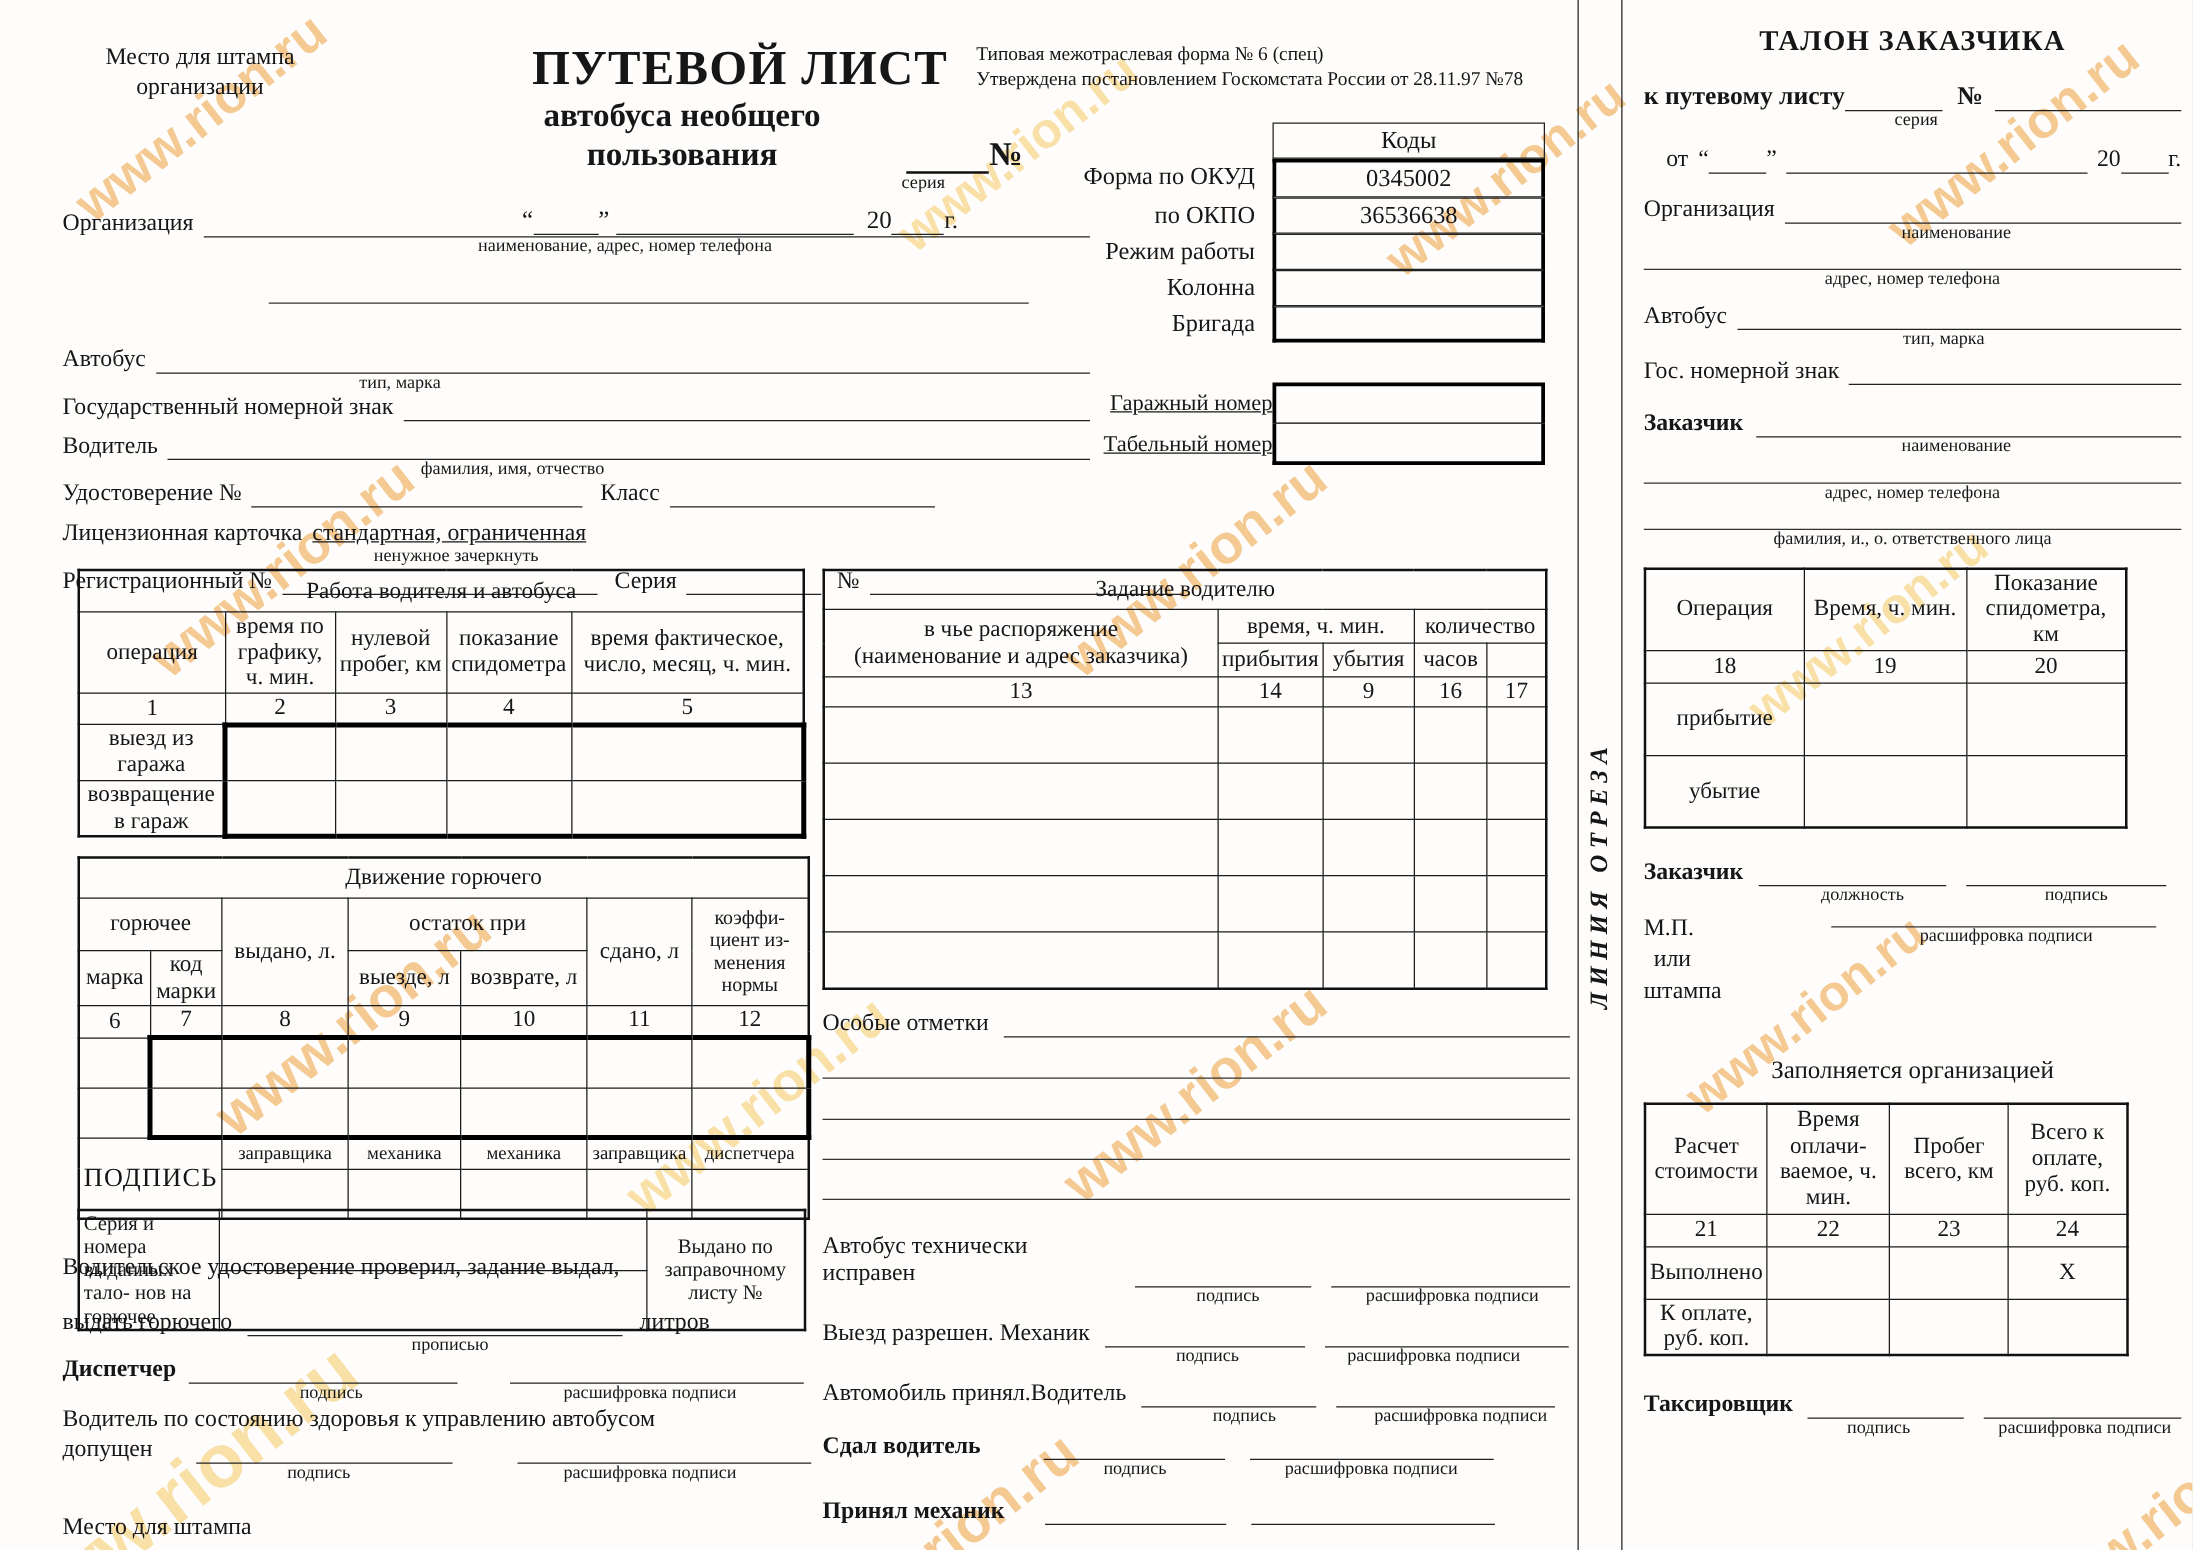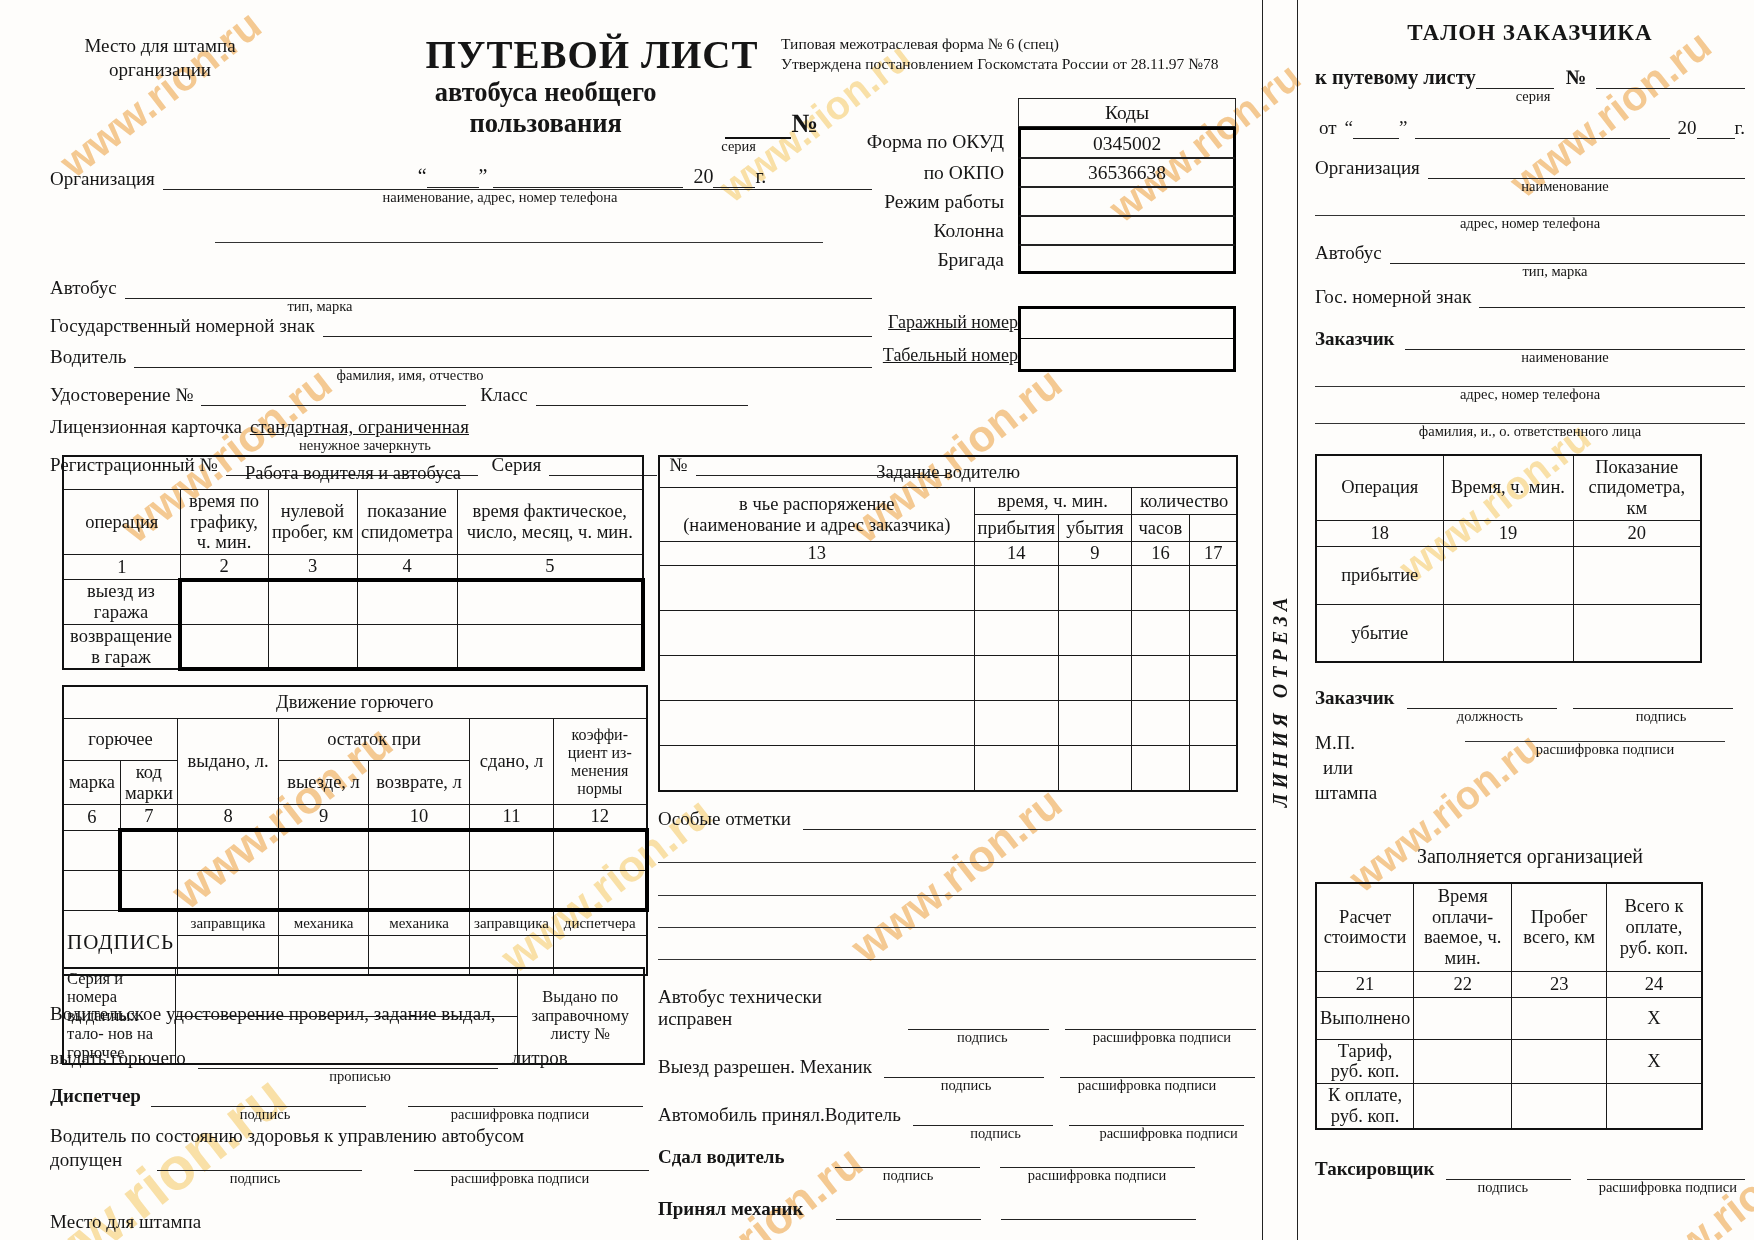--- a/index.html
+++ b/index.html
@@ -513,21 +513,21 @@
 
     <div class="row" style="margin-top:20px;font-size:20.5px;font-weight:bold;">
       <span>к путевому листу</span>
       <span class="bl" style="width:78px;"></span>
       <span style="margin-left:12px;">№</span>
       <span class="bl fill" style="margin-left:10px;"></span>
     </div>
     <div class="hint" style="margin-left:178px;width:80px;">серия</div>
 
     <div class="row" style="margin-top:12px;">
-      <span style="margin-left:4px;">от</span>
+      <span style="margin-left:18px;">от</span>
       <span style="margin-left:8px;">“</span>
       <span class="bl" style="width:46px;"></span>
       <span>”</span>
       <span class="bl fill" style="margin-left:8px;"></span>
       <span style="margin-left:8px;">20</span>
       <span class="bl" style="width:38px;"></span>
       <span>г.</span>
     </div>
 
     <div class="row" style="margin-top:18px;">
@@ -633,26 +633,20 @@
         <td>23</td>
         <td>24</td>
       </tr>
       <tr style="height:42px;">
         <td>Выполнено</td>
         <td></td>
               <td></td>
         <td>X</td>
       </tr>
       <tr style="height:42px;">
-        <td>Тариф, руб. коп.</td>
-        <td></td>
-              <td></td>
-        <td>X</td>
-      </tr>
-      <tr style="height:42px;">
         <td>К оплате, руб. коп.</td>
         <td></td>
               <td></td>
         <td></td>
       </tr>
     </tbody>
         </table>
 
     <div class="row" style="margin-top:28px;">
       <span class="b">Таксировщик</span>

